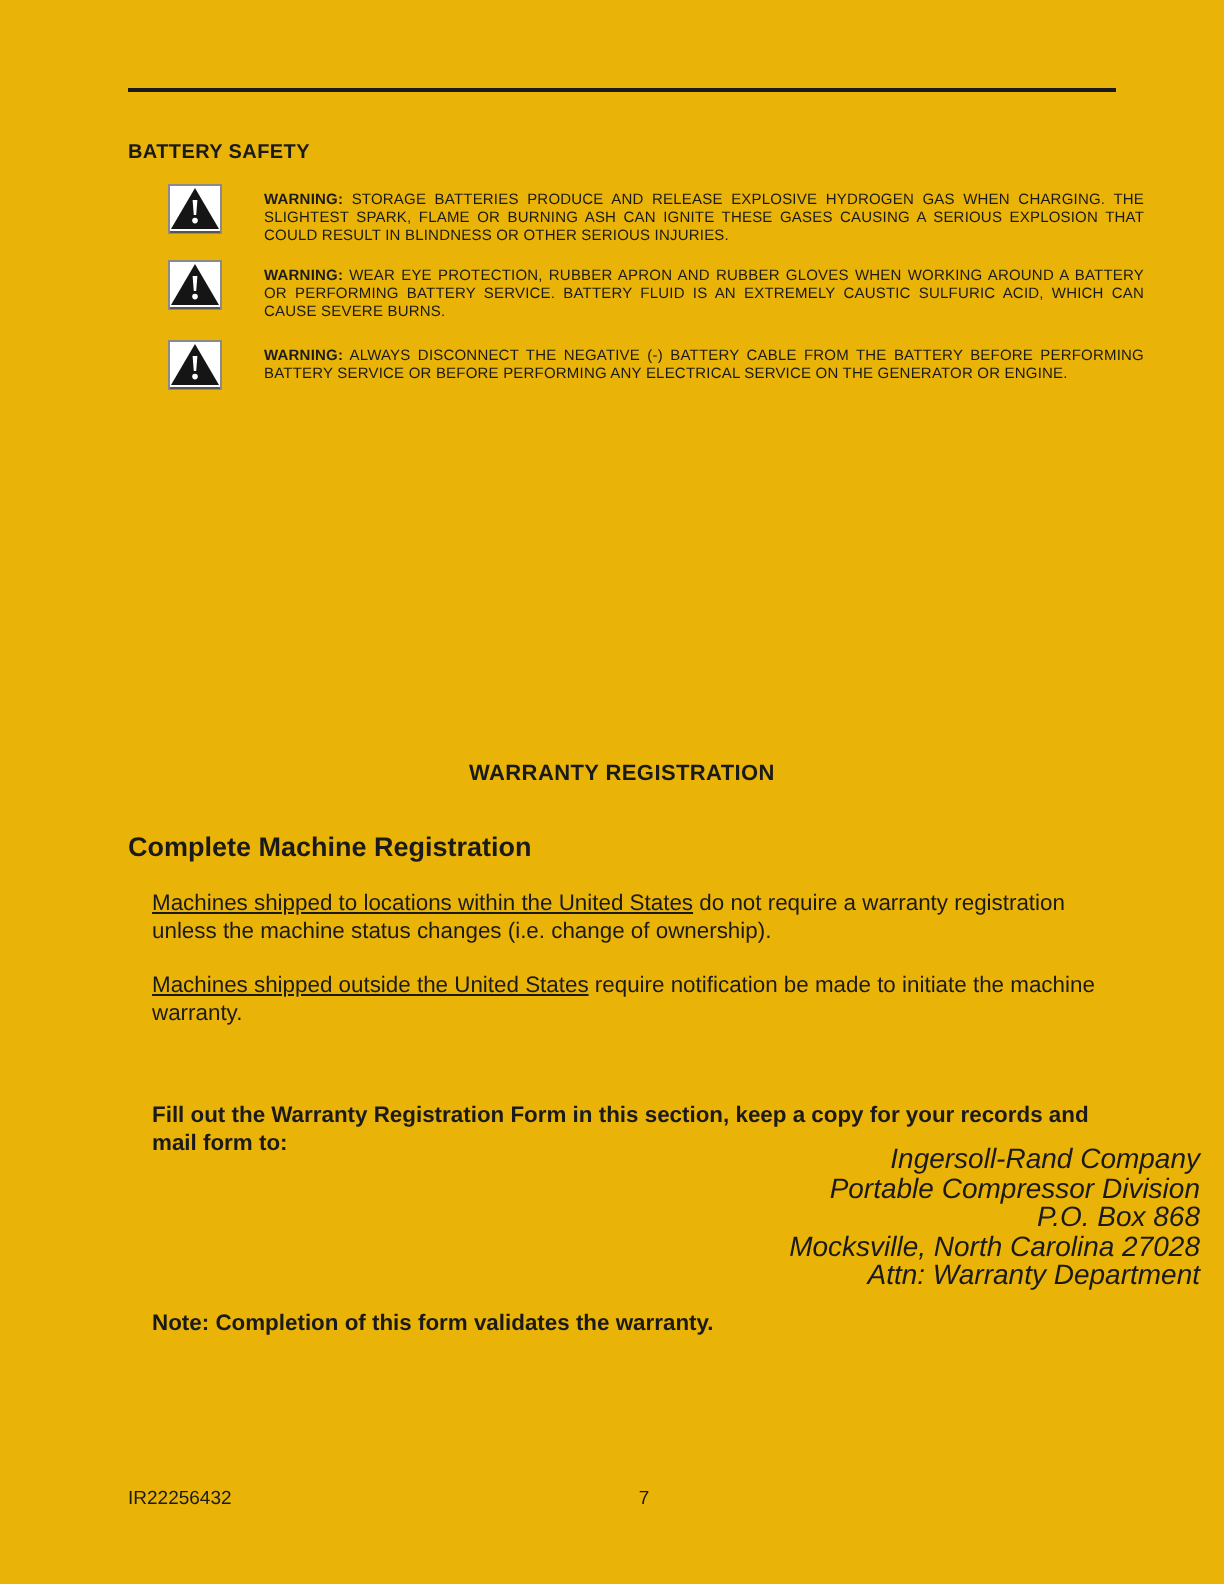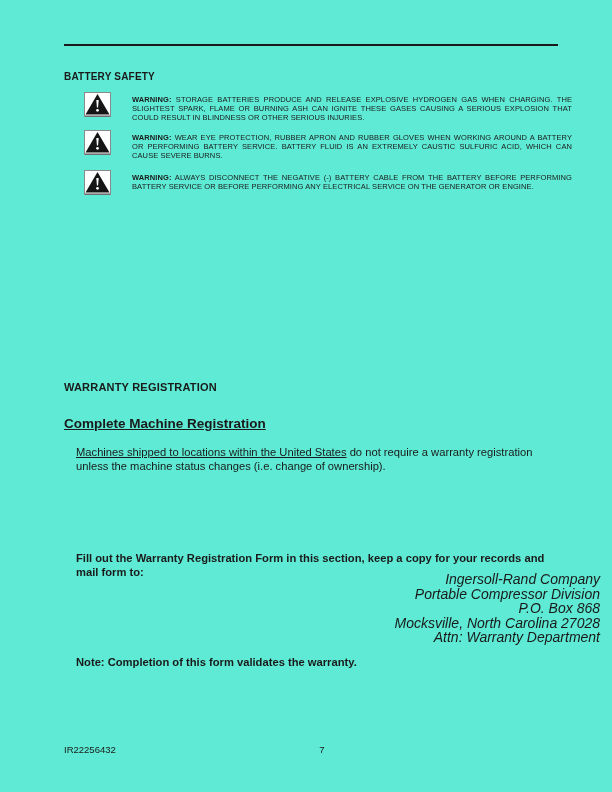--- a/index.html
+++ b/index.html
@@ -4,21 +4,21 @@
 <style>
   html, body {
     margin: 0;
     padding: 0;
     background: #ffffff;
   }
   .page {
     position: relative;
     width: 612px;
     height: 792px;
-    background: #5eead4;
+    background: #eab308;
     font-family: "Liberation Sans", sans-serif;
     color: #1a1a1a;
     overflow: hidden;
   }
   .abs { position: absolute; }
 
   .rule {
     background: #1a1a1a;
     height: 2px;
   }
@@ -36,27 +36,27 @@
     letter-spacing: 0.1px;
     margin-left: 14px;
   }
   .warn-label { font-weight: bold; }
 
   .warn-icon-box { width: 27px; height: 25px; }
 
   .center-title {
     font-size: 11px;
     font-weight: bold;
+    text-align: center;
     letter-spacing: 0.2px;
   }
 
   .sub-heading {
     font-size: 13.5px;
     font-weight: bold;
-    text-decoration: underline;
   }
 
   .body-p {
     font-size: 11.2px;
     line-height: 14px;
     margin-left: 12px;
   }
   .u { text-decoration: underline; }
   .bold { font-weight: bold; }
 
@@ -123,20 +123,24 @@
 
   <div class="abs center-title" style="left:64px; top:381px; width:494px;">WARRANTY REGISTRATION</div>
 
   <div class="abs sub-heading" style="left:64px; top:416px;">Complete Machine Registration</div>
 
   <div class="abs body-p" style="left:64px; top:445px; width:490px;">
     <span class="u">Machines shipped to locations within the United States</span>
     <span>do not require a warranty registration unless the machine status changes (i.e. change of ownership).</span>
   </div>
 
+  <div class="abs body-p" style="left:64px; top:486px; width:490px;">
+    <span class="u">Machines shipped outside the United States</span>
+    <span>require notification be made to initiate the machine warranty.</span>
+  </div>
 
   <div class="abs body-p bold" style="left:64px; top:551px; width:490px;">Fill out the Warranty Registration Form in this section, keep a copy for your records and mail form to:</div>
 
   <div class="abs addr" style="left:64px; top:572px; width:536px;">
     <div>Ingersoll-Rand Company</div>
     <div>Portable Compressor Division</div>
     <div>P.O. Box 868</div>
     <div>Mocksville, North Carolina 27028</div>
     <div>Attn: Warranty Department</div>
   </div>

